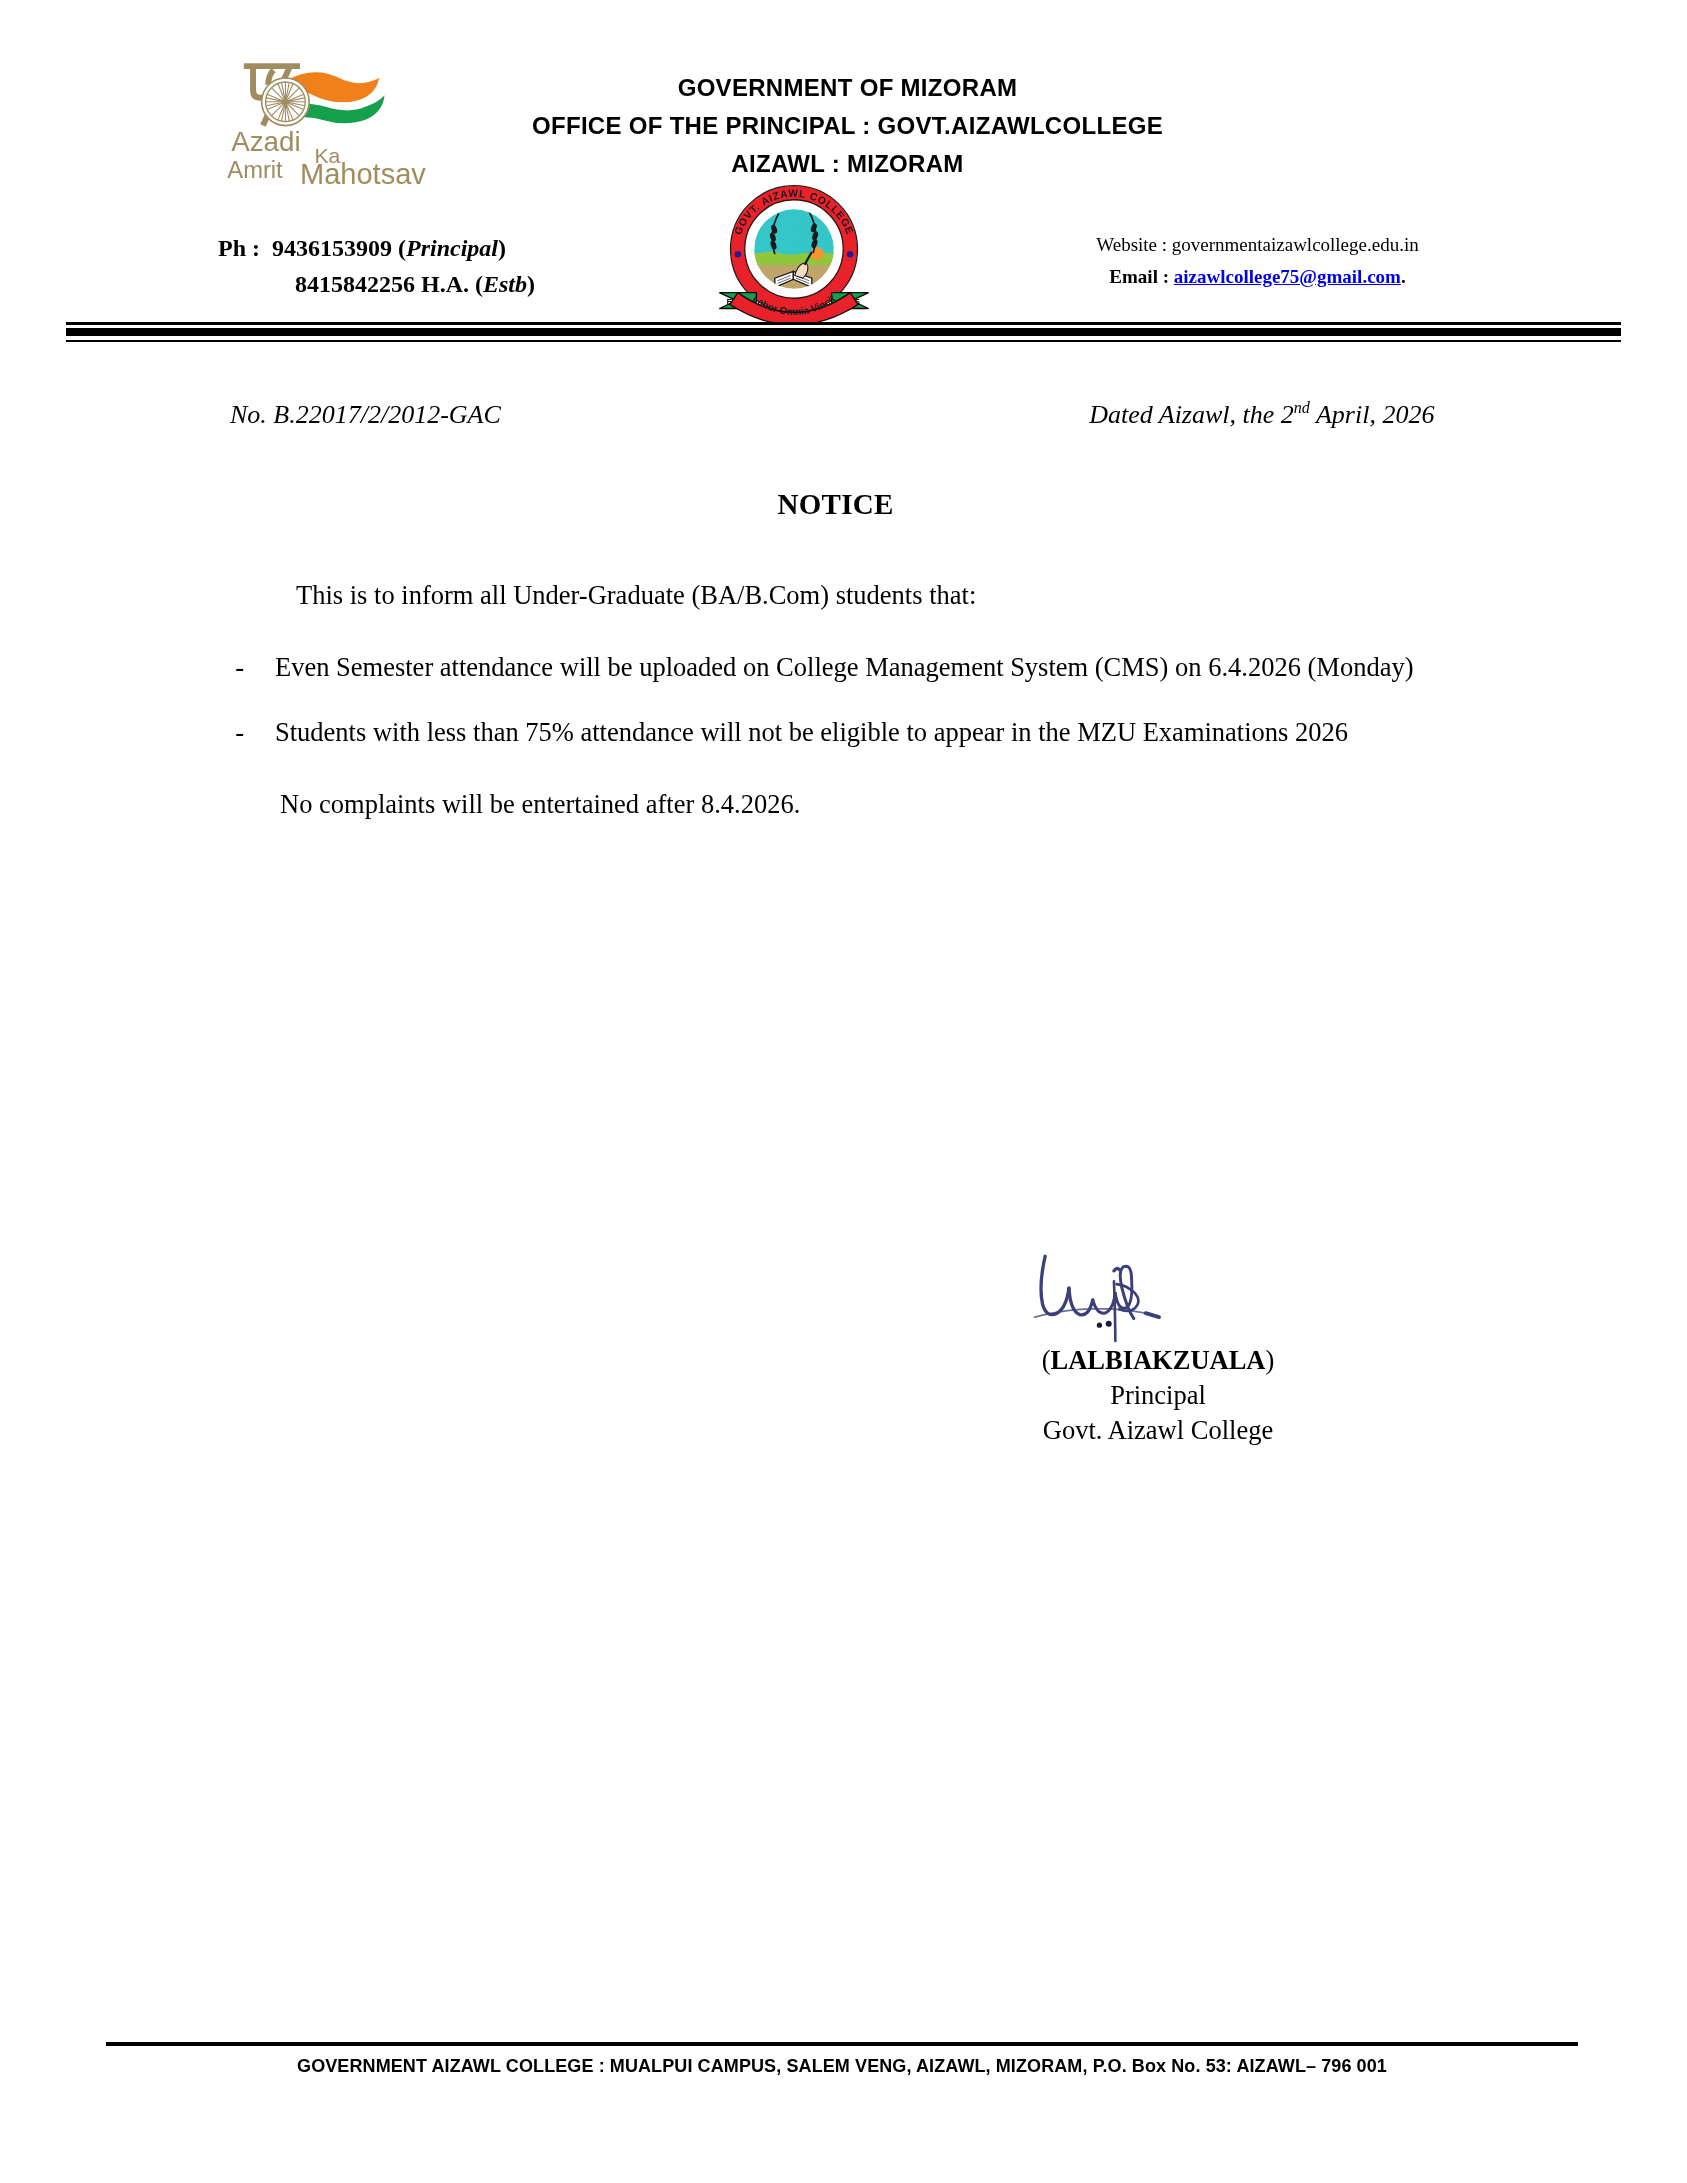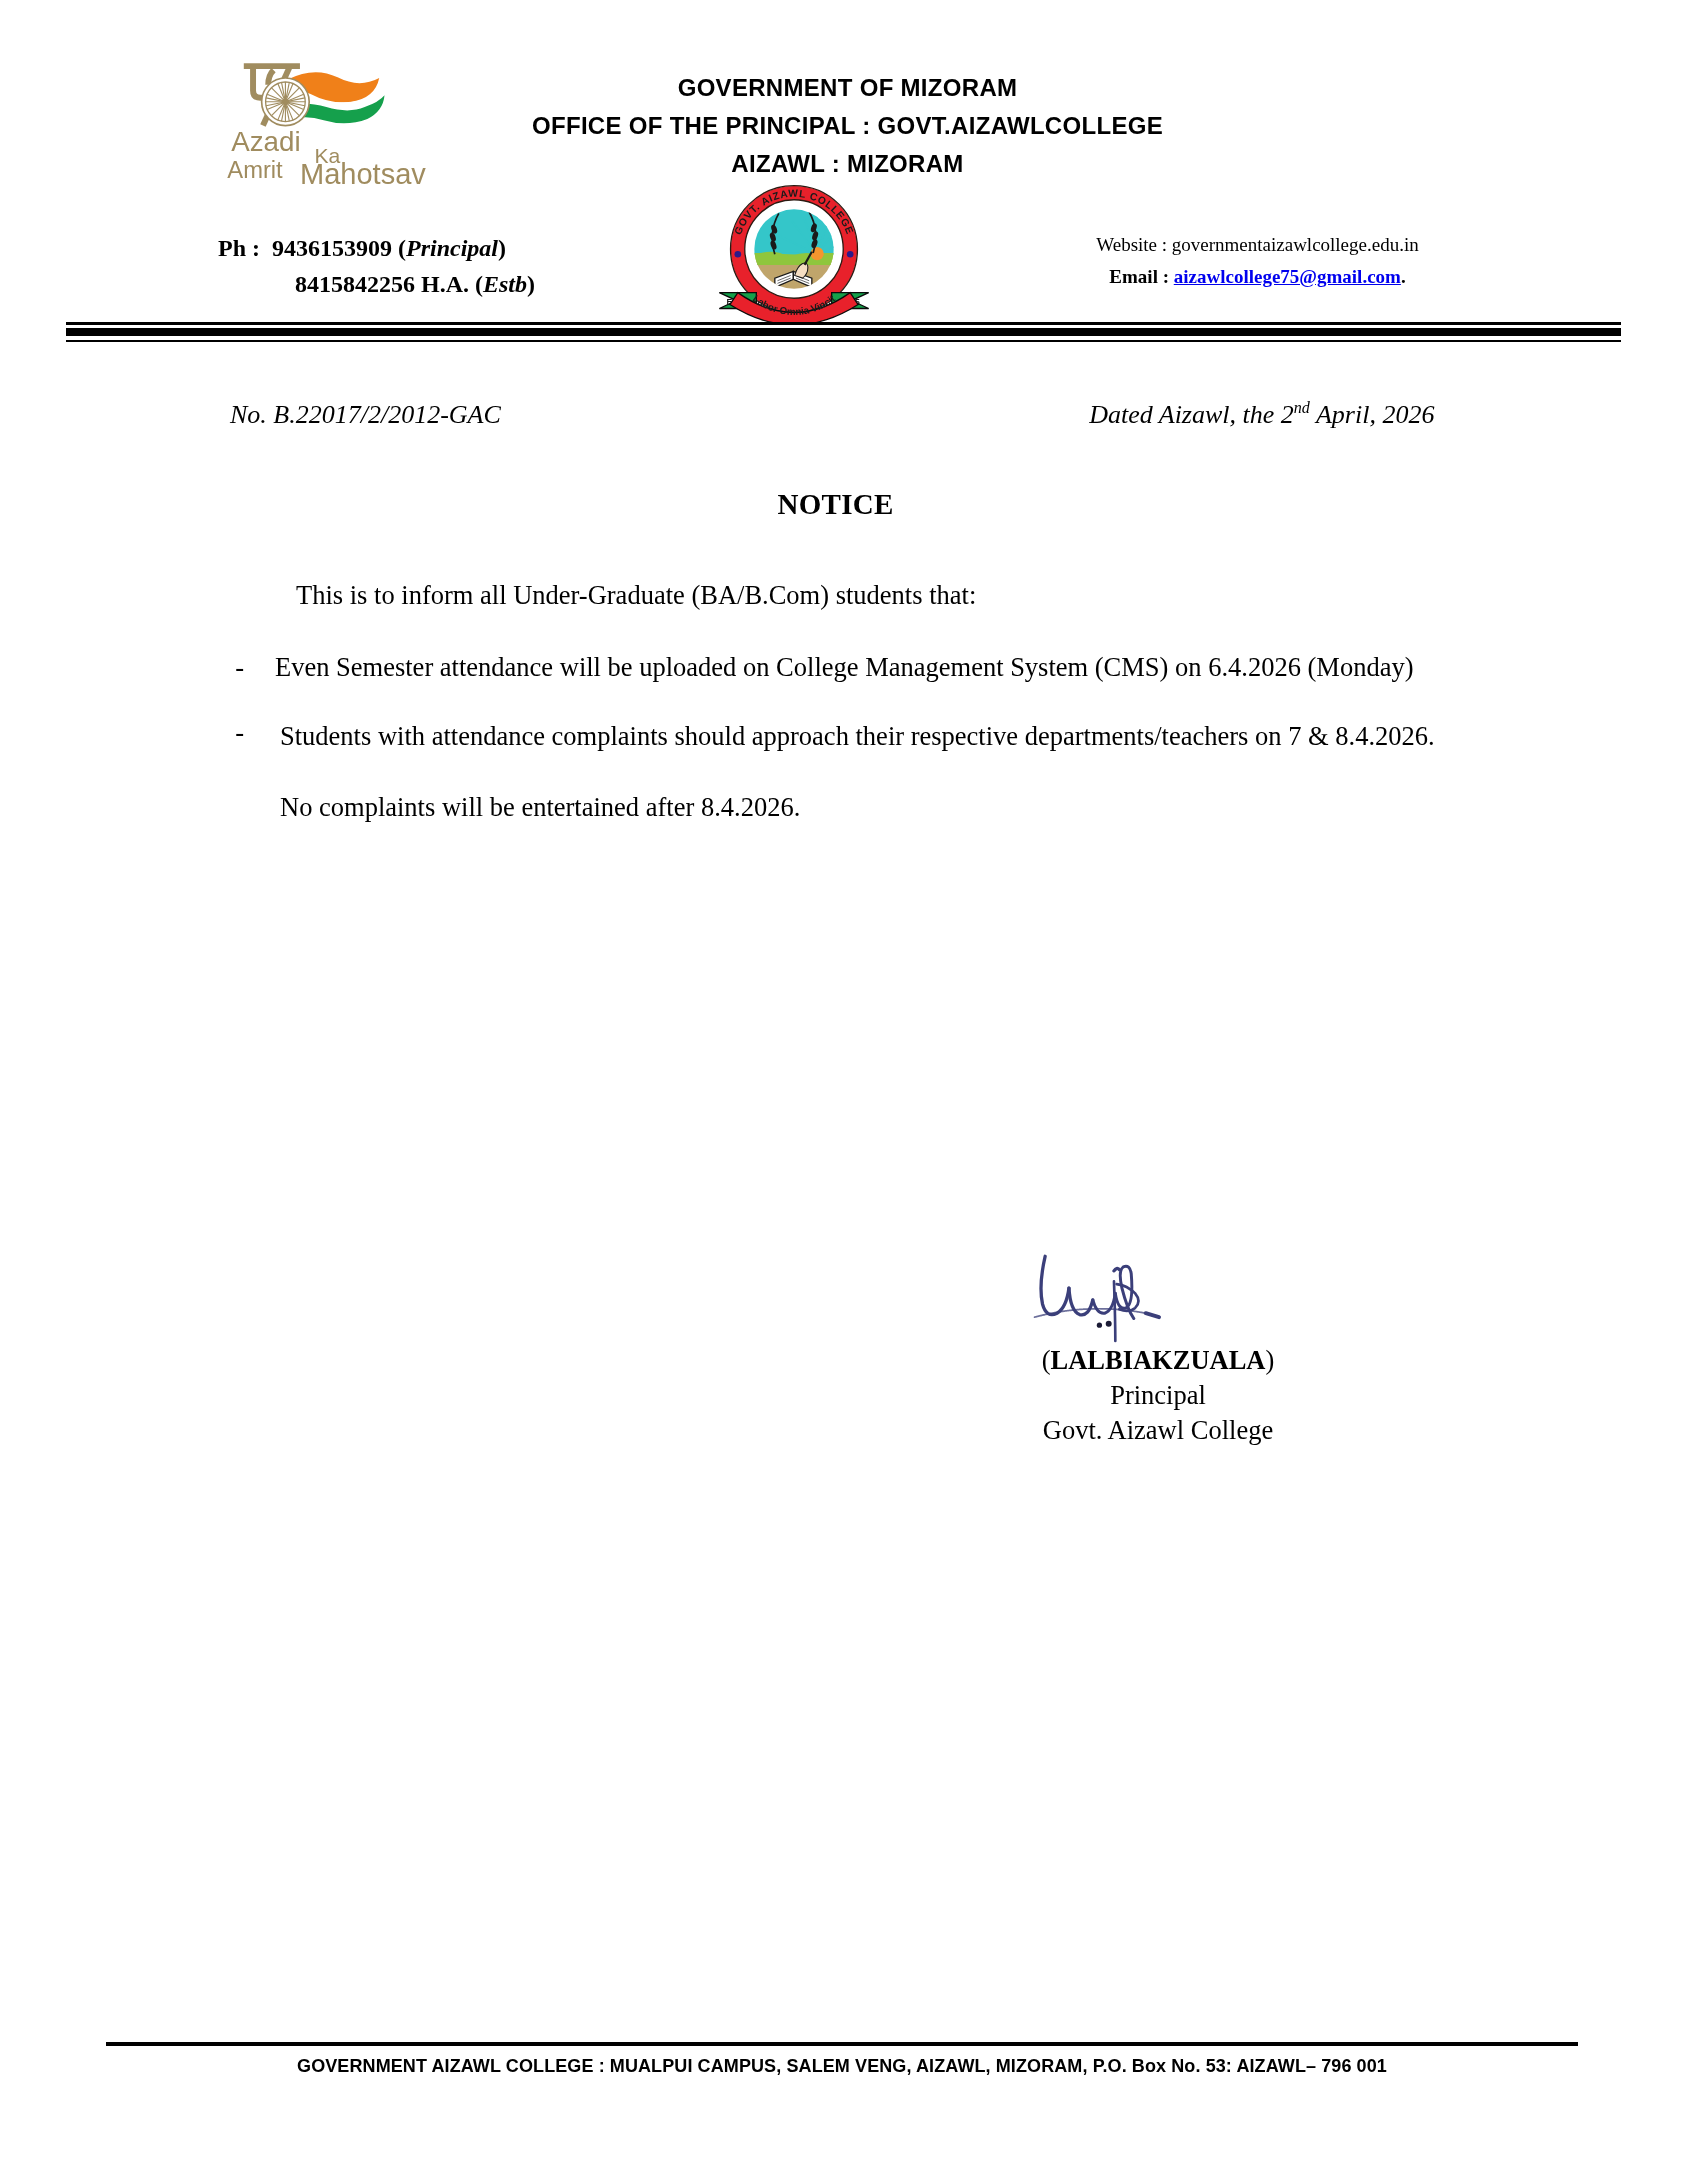--- a/index.html
+++ b/index.html
@@ -403,24 +403,24 @@
 
     <div class="intro">This is to inform all Under-Graduate (BA/B.Com) students that:</div>
 
     <ul class="bullets">
       <li>
         <span class="dash">-</span>
         <span>Even Semester attendance will be uploaded on College Management System (CMS) on 6.4.2026 (Monday)</span>
       </li>
       <li>
         <span class="dash">-</span>
+        <span>Students with less than 75% attendance will not be eligible to appear in the MZU Examinations 2026</span>
       </li>
     </ul>
 
-    <div class="para-justify">Students with attendance complaints should approach their respective departments/teachers on 7 &amp; 8.4.2026.</div>
 
     <div class="para-plain">No complaints will be entertained after 8.4.2026.</div>
   </div>
 
   <div class="sig-block">
     <div class="sig-mark">
       <svg width="192" height="98" viewBox="0 0 290 148" xmlns="http://www.w3.org/2000/svg">
         <g fill="none" stroke="#3b3f7a" stroke-linecap="round" stroke-linejoin="round">
           <path d="M44 14 Q34 58 40 86 Q46 108 62 100 Q76 92 80 62" stroke-width="5"></path>
           <path d="M80 62 Q82 96 96 102 Q110 106 116 80" stroke-width="5"></path>

